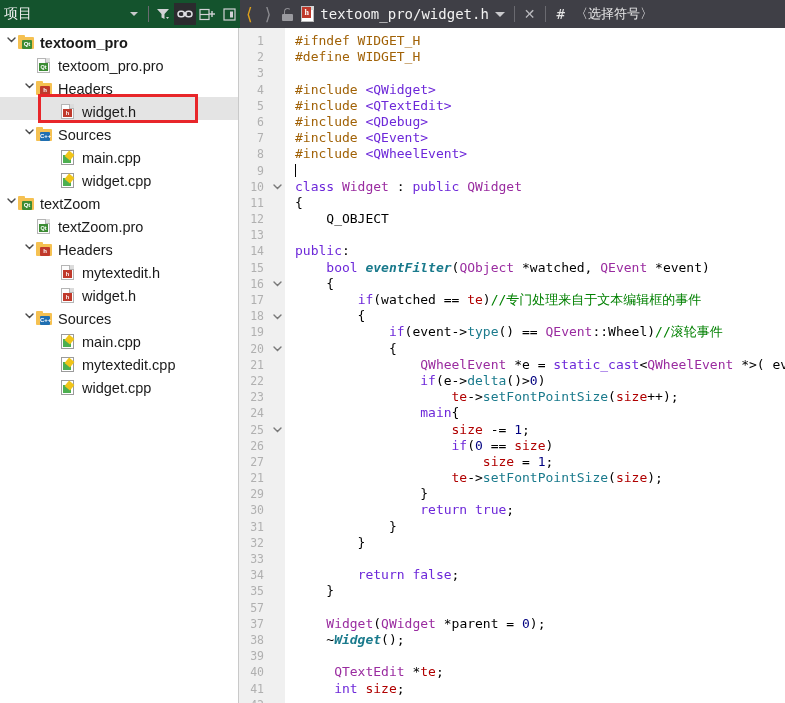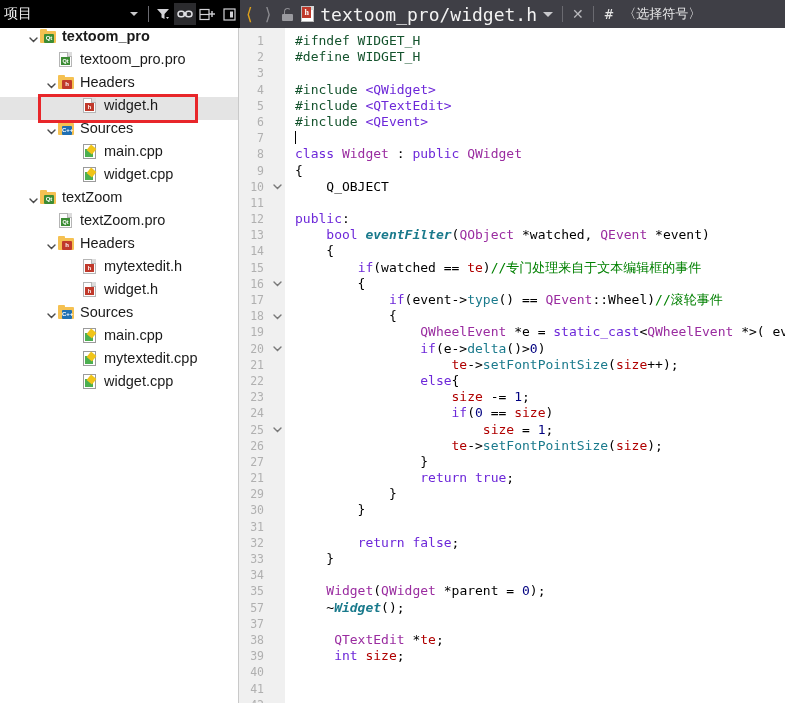--- a/index.html
+++ b/index.html
@@ -7,53 +7,53 @@
     width:785px;height:703px;overflow:hidden;
     background:#ffffff;
     font-family:"Liberation Sans","DejaVu Sans",sans-serif;
     font-size:12px;
     -webkit-font-smoothing:none;
   }
   .app{position:relative;width:785px;height:703px;display:flex;flex-direction:column;}
 
   
   .toolbar{height:28px;display:flex;align-items:stretch;background:#3f3f46;flex:0 0 28px;}
-  .tb-left{width:240px;display:flex;align-items:center;background:#000000;position:relative;}
+  .tb-left{width:240px;display:flex;align-items:center;background:#14532d;position:relative;}
   .tb-right{flex:1;display:flex;align-items:center;background:#3f3f46;position:relative;}
 
   .tb-title{color:#f0f0f0;font-size:14px;padding-left:4px;letter-spacing:0px;}
   .tb-spacer{flex:1;}
   .tb-btn{width:22px;height:22px;display:flex;align-items:center;justify-content:center;color:#c8c8c8;}
   .tb-btn.on{background:#2b2b2e;}
   .tb-sep{width:1px;height:16px;background:#6a6a70;margin:0 3px;}
 
   .navarrow{font-size:17px;line-height:1;padding:0 6px;}
   .navarrow.active{color:#e0a21a;}
   .navarrow.dim{color:#8a8a8f;}
 
   .fileicon{width:13px;height:16px;position:relative;margin:0 4px 0 2px;}
   .fileicon .pg{position:absolute;left:0;top:0;width:13px;height:16px;background:#ffffff;border:1px solid #bdbdbd;box-sizing:border-box;}
   .fileicon .corner{position:absolute;right:0;top:0;width:4px;height:4px;background:#d6d6d6;}
   .fileicon .ltr{position:absolute;left:1px;top:1px;width:9px;height:11px;background:#c0392b;color:#fff;font-size:8px;line-height:11px;text-align:center;font-weight:bold;font-family:"Liberation Serif",serif;}
 
-  .pathtxt{color:#f2f2f2;font-size:18px;font-family:"DejaVu Sans Mono","Liberation Mono",monospace;padding-left:2px;white-space:nowrap;}
+  .pathtxt{color:#f2f2f2;font-size:14px;font-family:"DejaVu Sans Mono","Liberation Mono",monospace;padding-left:2px;white-space:nowrap;}
   .caret-dn{width:0;height:0;border-left:5px solid transparent;border-right:5px solid transparent;border-top:5px solid #c9c9cc;margin:0 6px;}
   .xclose{color:#b9b9bd;font-size:14px;padding:0 6px;}
   .hashicon{color:#e6e6e6;font-size:14px;font-family:"DejaVu Sans Mono",monospace;padding:0 4px 0 8px;}
   .symtxt{color:#e9e9ea;font-size:13px;padding-left:6px;white-space:nowrap;}
   .lockicon{position:relative;width:12px;height:13px;margin:0 5px;}
   .lockicon .shackle{position:absolute;left:2px;top:0;width:7px;height:6px;border:1.5px solid #8e8e93;border-bottom:none;border-radius:4px 4px 0 0;box-sizing:border-box;border-right-color:transparent;}
   .lockicon .body{position:absolute;left:0;bottom:0;width:11px;height:7px;background:#9a9a9f;border-radius:1px;}
 
   
   .main{flex:1;display:flex;min-height:0;}
 
   
   .sidebar{width:238px;flex:0 0 238px;background:#ffffff;position:relative;overflow:hidden;border-right:1px solid #c9c9c9;}
-  .row{height:23px;display:flex;align-items:flex-start;position:relative;white-space:nowrap;padding-left:22px;}
+  .row{height:23px;display:flex;align-items:flex-end;position:relative;white-space:nowrap;}
   .row.sel{background:#e4e4e4;}
   .twisty{width:14px;height:23px;display:flex;align-items:center;justify-content:center;color:#4a4a4a;font-size:11px;}
   .twisty svg{display:block;}
   .icon{width:17px;height:17px;margin-right:5px;position:relative;flex:0 0 17px;}
   .lbl{font-size:14.5px;color:#1a1a1a;font-family:"Liberation Sans",sans-serif;}
   .lbl.bold{font-weight:bold;}
 
   
   .fld{position:absolute;left:0;top:3px;width:16px;height:12px;background:#f5c152;border-radius:1px 1px 1px 1px;}
   .fld:before{content:"";position:absolute;left:0;top:-2px;width:7px;height:3px;background:#f5c152;border-radius:1px 1px 0 0;}
@@ -82,21 +82,21 @@
   .folds{width:16px;flex:0 0 16px;background:#f0f0f0;padding-top:5px;}
   .fcell{height:16.2px;display:flex;align-items:center;justify-content:center;}
   .fcell svg{display:block;}
   .codewrap{flex:1;padding-top:5px;padding-left:10px;overflow:hidden;position:relative;}
   .cline{height:16.2px;line-height:16.2px;font-size:13px;font-family:"DejaVu Sans Mono","Liberation Mono",monospace;white-space:pre;color:#000000;}
 
   .k{color:#6d28d9;}            
   .t{color:#9a2ca0;}            
   .c{color:#008000;}            
   .s{color:#6d28d9;}            
-  .p{color:#14532d;}            
+  .p{color:#a16207;}            
   .n{color:#000080;}            
   .m{color:#b00000;}            
   .f{color:#1a7a8c;}            
   .fi{color:#1a7a8c;font-style:italic;font-weight:bold;}
   .cursor{display:inline-block;width:1px;height:13px;background:#000;vertical-align:-2px;}
 </style>
 </head>
 <body>
 
 <div class="app">
@@ -466,37 +466,39 @@
           <div class="fcell"></div>
           <div class="fcell"></div>
           <div class="fcell"></div>
         </div>
       <div class="codewrap" id="codewrap">
           <div class="cline"><span class="p">#ifndef WIDGET_H</span></div>
           <div class="cline"><span class="p">#define WIDGET_H</span></div>
           <div class="cline">&nbsp;</div>
           <div class="cline"><span class="p">#include </span><span class="s">&lt;QWidget&gt;</span></div>
           <div class="cline"><span class="p">#include </span><span class="s">&lt;QTextEdit&gt;</span></div>
+          <div class="cline"><span class="p">#include </span><span class="s">&lt;QDebug&gt;</span></div>
           <div class="cline"><span class="p">#include </span><span class="s">&lt;QEvent&gt;</span></div>
+          <div class="cline"><span class="p">#include </span><span class="s">&lt;QWheelEvent&gt;</span></div>
           <div class="cline"><span class="cursor"></span></div>
           <div class="cline"><span class="k">class </span><span class="t">Widget</span> : <span class="k">public </span><span class="t">QWidget</span></div>
           <div class="cline">{</div>
           <div class="cline">    Q_OBJECT</div>
           <div class="cline">&nbsp;</div>
           <div class="cline"><span class="k">public</span>:</div>
           <div class="cline">    <span class="k">bool </span><span class="fi">eventFilter</span>(<span class="t">QObject</span> *watched, <span class="t">QEvent</span> *event)</div>
           <div class="cline">    {</div>
           <div class="cline">        <span class="k">if</span>(watched == <span class="m">te</span>)<span class="c">//专门处理来自于文本编辑框的事件</span></div>
           <div class="cline">        {</div>
           <div class="cline">            <span class="k">if</span>(event-&gt;<span class="f">type</span>() == <span class="t">QEvent</span>::Wheel)<span class="c">//滚轮事件</span></div>
           <div class="cline">            {</div>
           <div class="cline">                <span class="t">QWheelEvent</span> *e = <span class="k">static_cast</span>&lt;<span class="t">QWheelEvent</span> *&gt;( event);</div>
           <div class="cline">                <span class="k">if</span>(e-&gt;<span class="f">delta</span>()&gt;<span class="n">0</span>)</div>
           <div class="cline">                    <span class="m">te</span>-&gt;<span class="f">setFontPointSize</span>(<span class="m">size</span>++);</div>
-          <div class="cline">                <span class="k">else</span>{</div>
+          <div class="cline">                <span class="k">main</span>{</div>
           <div class="cline">                    <span class="m">size</span> -= <span class="n">1</span>;</div>
           <div class="cline">                    <span class="k">if</span>(<span class="n">0</span> == <span class="m">size</span>)</div>
           <div class="cline">                        <span class="m">size</span> = <span class="n">1</span>;</div>
           <div class="cline">                    <span class="m">te</span>-&gt;<span class="f">setFontPointSize</span>(<span class="m">size</span>);</div>
           <div class="cline">                }</div>
           <div class="cline">                <span class="k">return true</span>;</div>
           <div class="cline">            }</div>
           <div class="cline">        }</div>
           <div class="cline">&nbsp;</div>
           <div class="cline">        <span class="k">return false</span>;</div>

